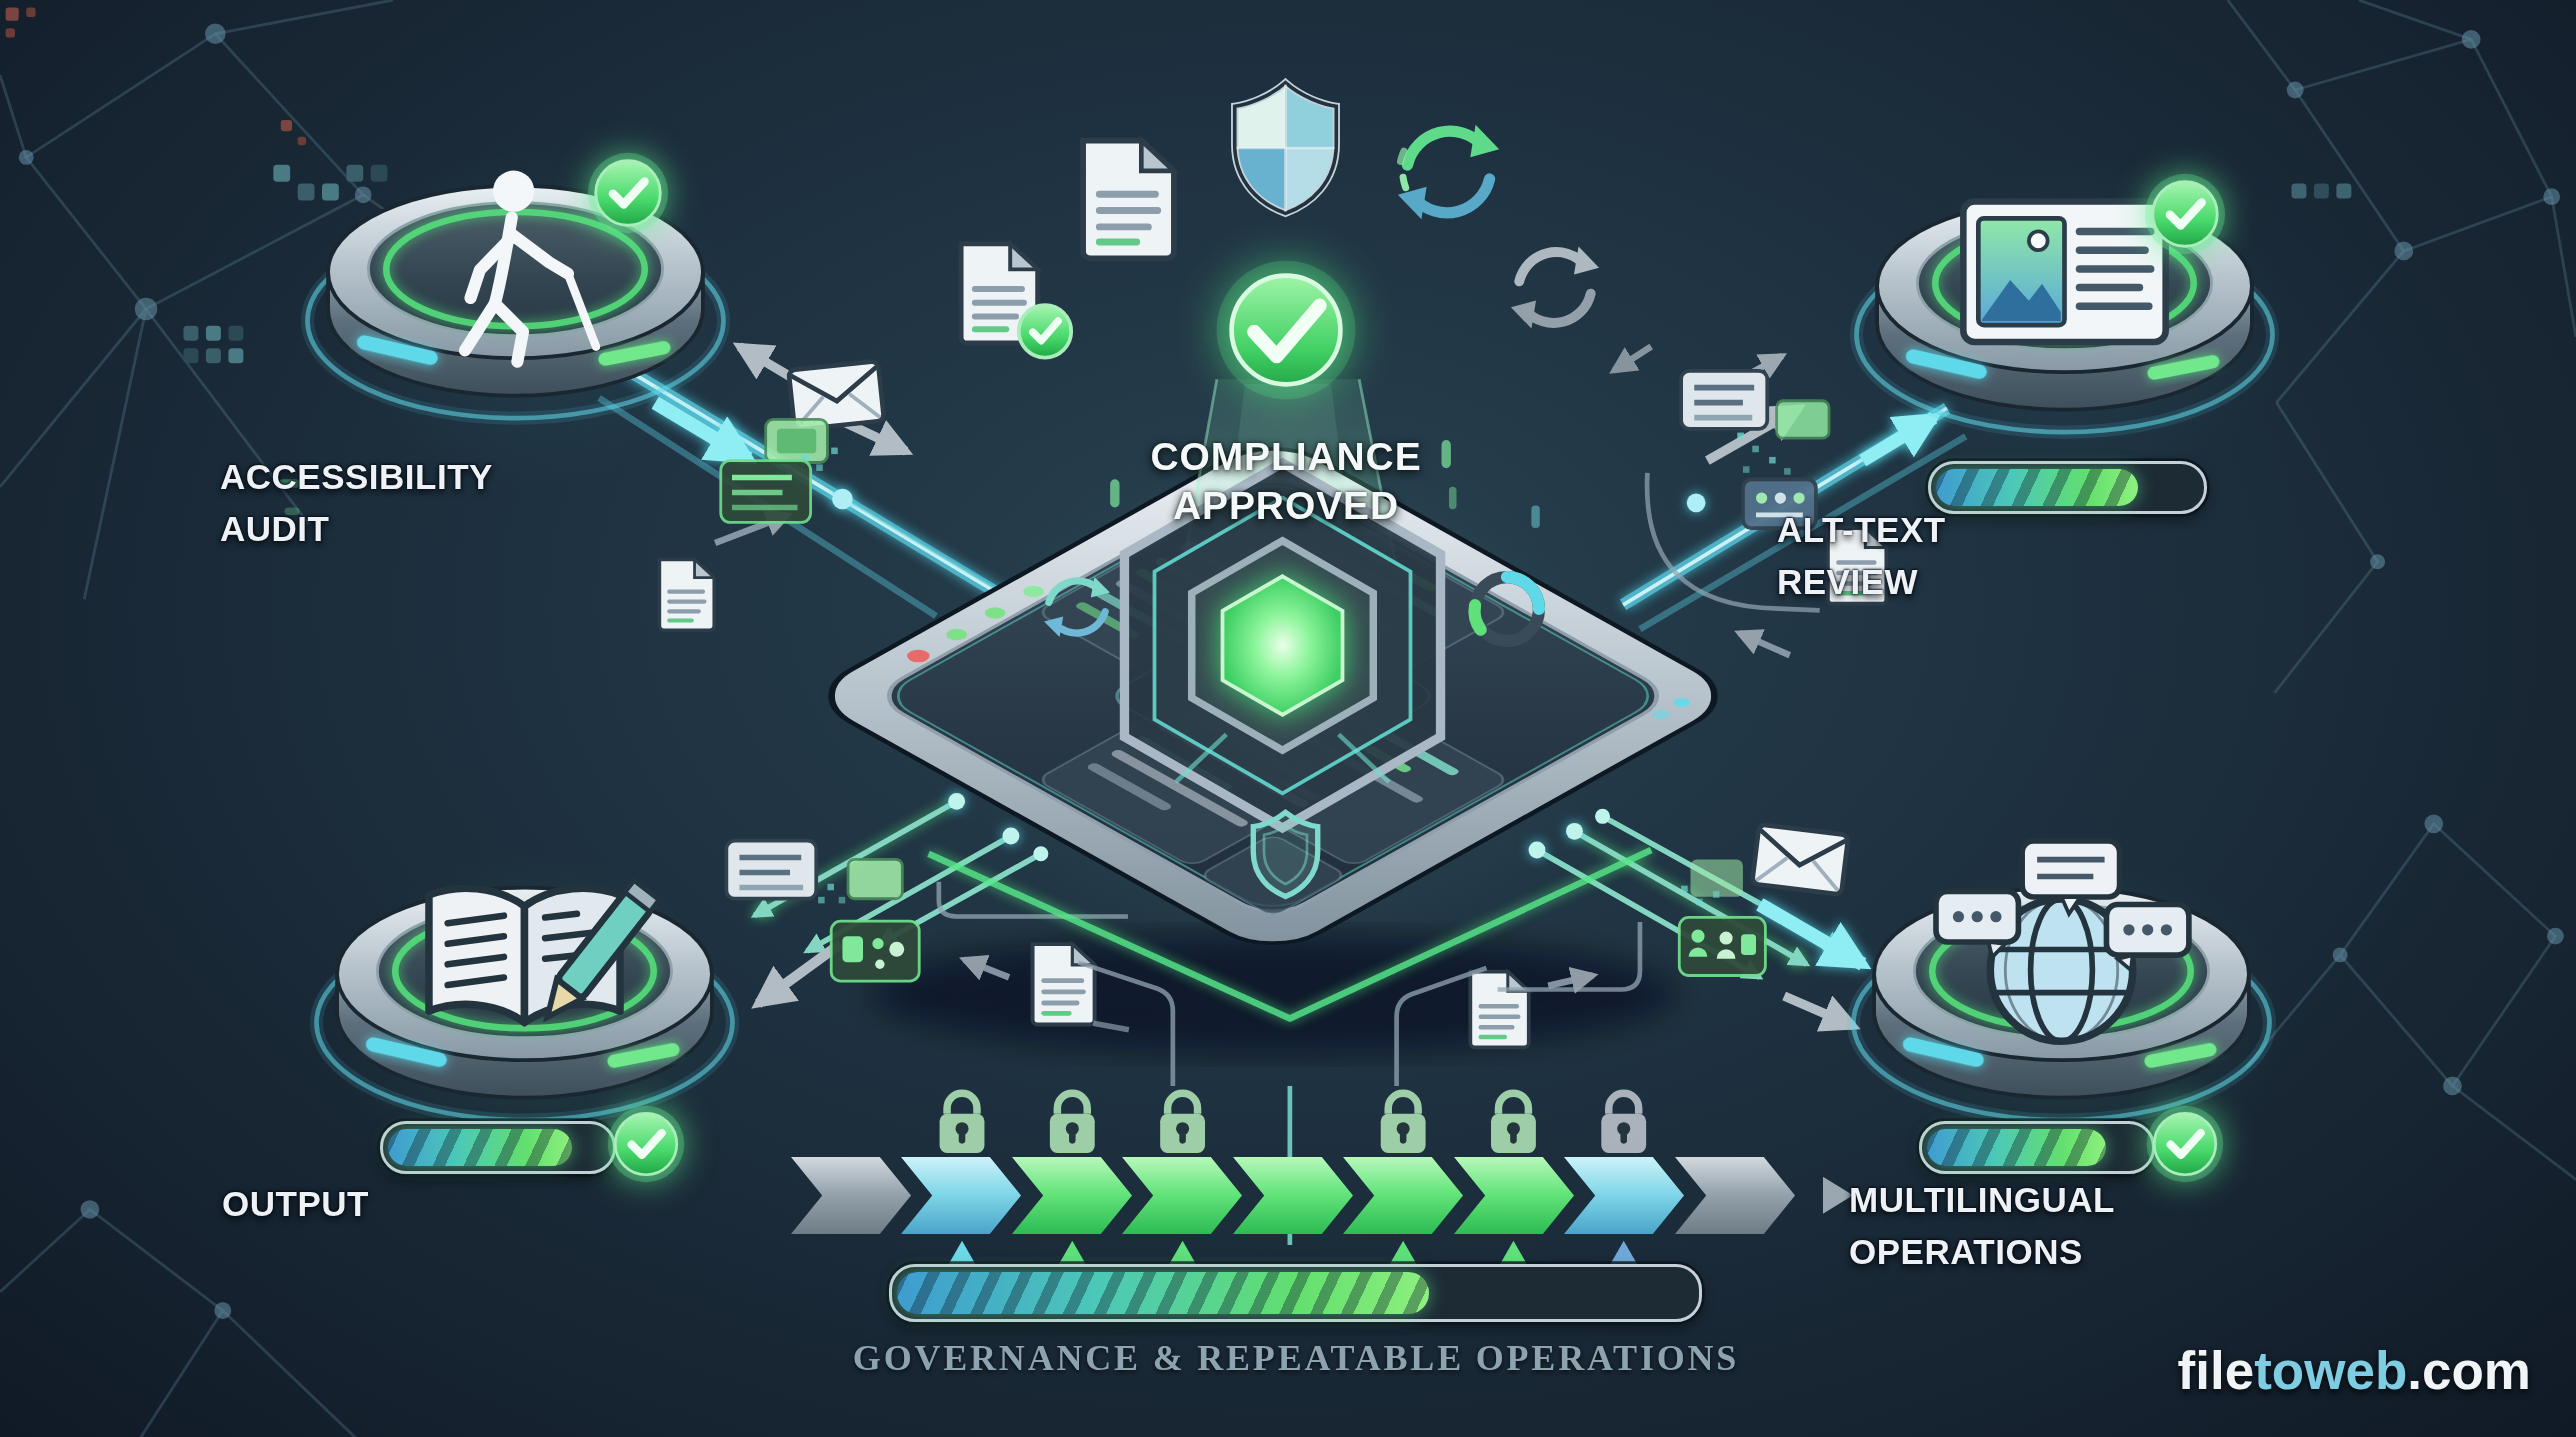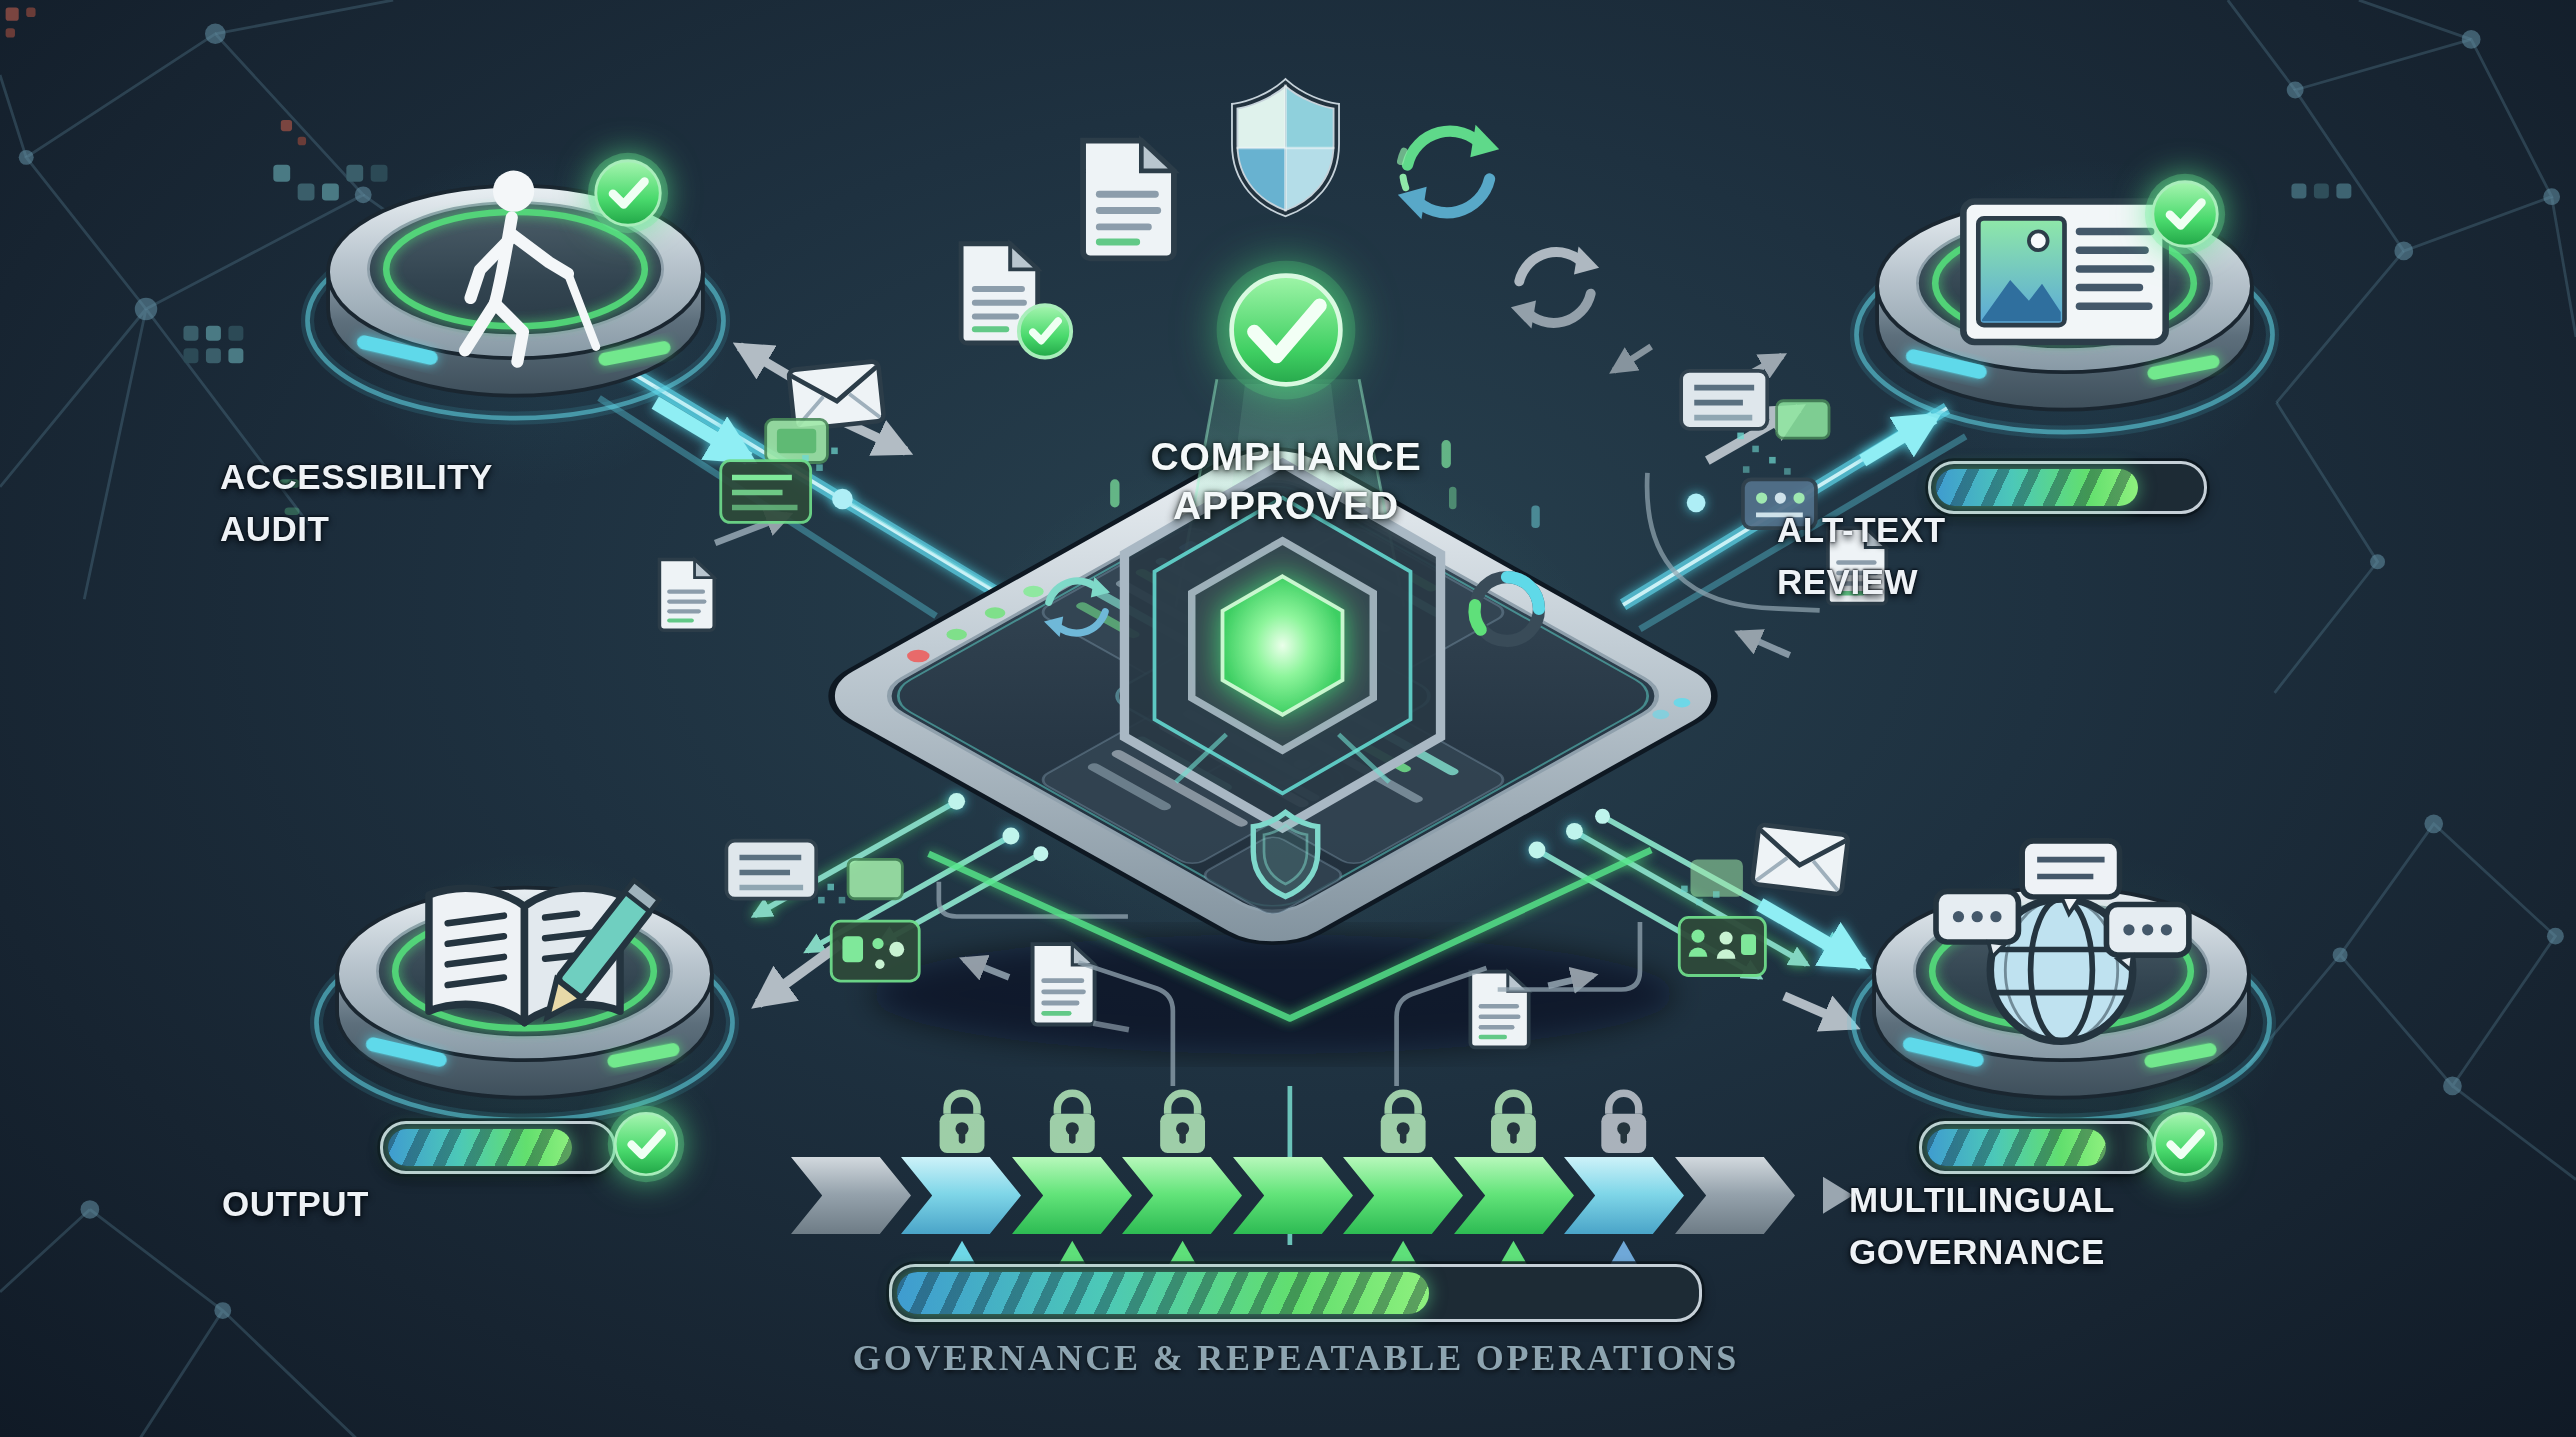--- a/index.html
+++ b/index.html
@@ -646,21 +646,21 @@
 </div>
 <div class="node-label" style="left:1777px;top:504px;">
   <div>ALT-TEXT</div>
   <div>REVIEW</div>
 </div>
 <div class="node-label" style="left:222px;top:1178px;">
   <div>OUTPUT</div>
 </div>
 <div class="node-label" style="left:1849px;top:1174px;">
   <div>MULTILINGUAL</div>
-  <div>GOVERNANCE</div>
+  <div>OPERATIONS</div>
 </div>
 
 <div id="chevron-row">
   <div class="chev-tip"></div>
 <div class="chev" style="left: 0px; background: linear-gradient(rgb(210, 217, 222), rgb(149, 162, 172) 48%, rgb(110, 124, 134));"></div>
       <div class="chev" style="left: 110px; background: linear-gradient(rgb(205, 242, 249), rgb(127, 214, 232) 48%, rgb(74, 164, 200)); filter: drop-shadow(rgba(90, 200, 230, 0.45) 0px 0px 11.2px);"></div>
       <div class="chev" style="left: 221px; background: linear-gradient(rgb(183, 248, 187), rgb(99, 228, 122) 48%, rgb(45, 187, 83)); filter: drop-shadow(rgba(90, 230, 120, 0.55) 0px 0px 15px);"></div>
       <div class="chev" style="left: 331px; background: linear-gradient(rgb(183, 248, 187), rgb(99, 228, 122) 48%, rgb(45, 187, 83)); filter: drop-shadow(rgba(90, 230, 120, 0.55) 0px 0px 15px);"></div>
       <div class="chev" style="left: 442px; background: linear-gradient(rgb(183, 248, 187), rgb(99, 228, 122) 48%, rgb(45, 187, 83)); filter: drop-shadow(rgba(90, 230, 120, 0.55) 0px 0px 15px);"></div>
       <div class="chev" style="left: 552px; background: linear-gradient(rgb(183, 248, 187), rgb(99, 228, 122) 48%, rgb(45, 187, 83)); filter: drop-shadow(rgba(90, 230, 120, 0.55) 0px 0px 15px);"></div>
@@ -711,15 +711,18 @@
       <polygon points="639,212 669,212 654,186" fill="#5fe07a"></polygon>
       <polygon points="757,212 787,212 772,186" fill="#5fe07a"></polygon>
       <polygon points="875,212 905,212 890,186" fill="#6fa8d8"></polygon>
     </svg>
 
 <div class="pbar" style="left:889px;top:1264px;width:807px;height:52px;">
   <div class="pbar-fill" style="width: 66%;"></div>
 </div>
 <div class="caption">GOVERNANCE &amp; REPEATABLE OPERATIONS</div>
 
+<div class="watermark">
+  <span>file</span><span class="accent">toweb</span><span>.com</span>
+</div>
 
 </div>
 
 
 </body></html>

